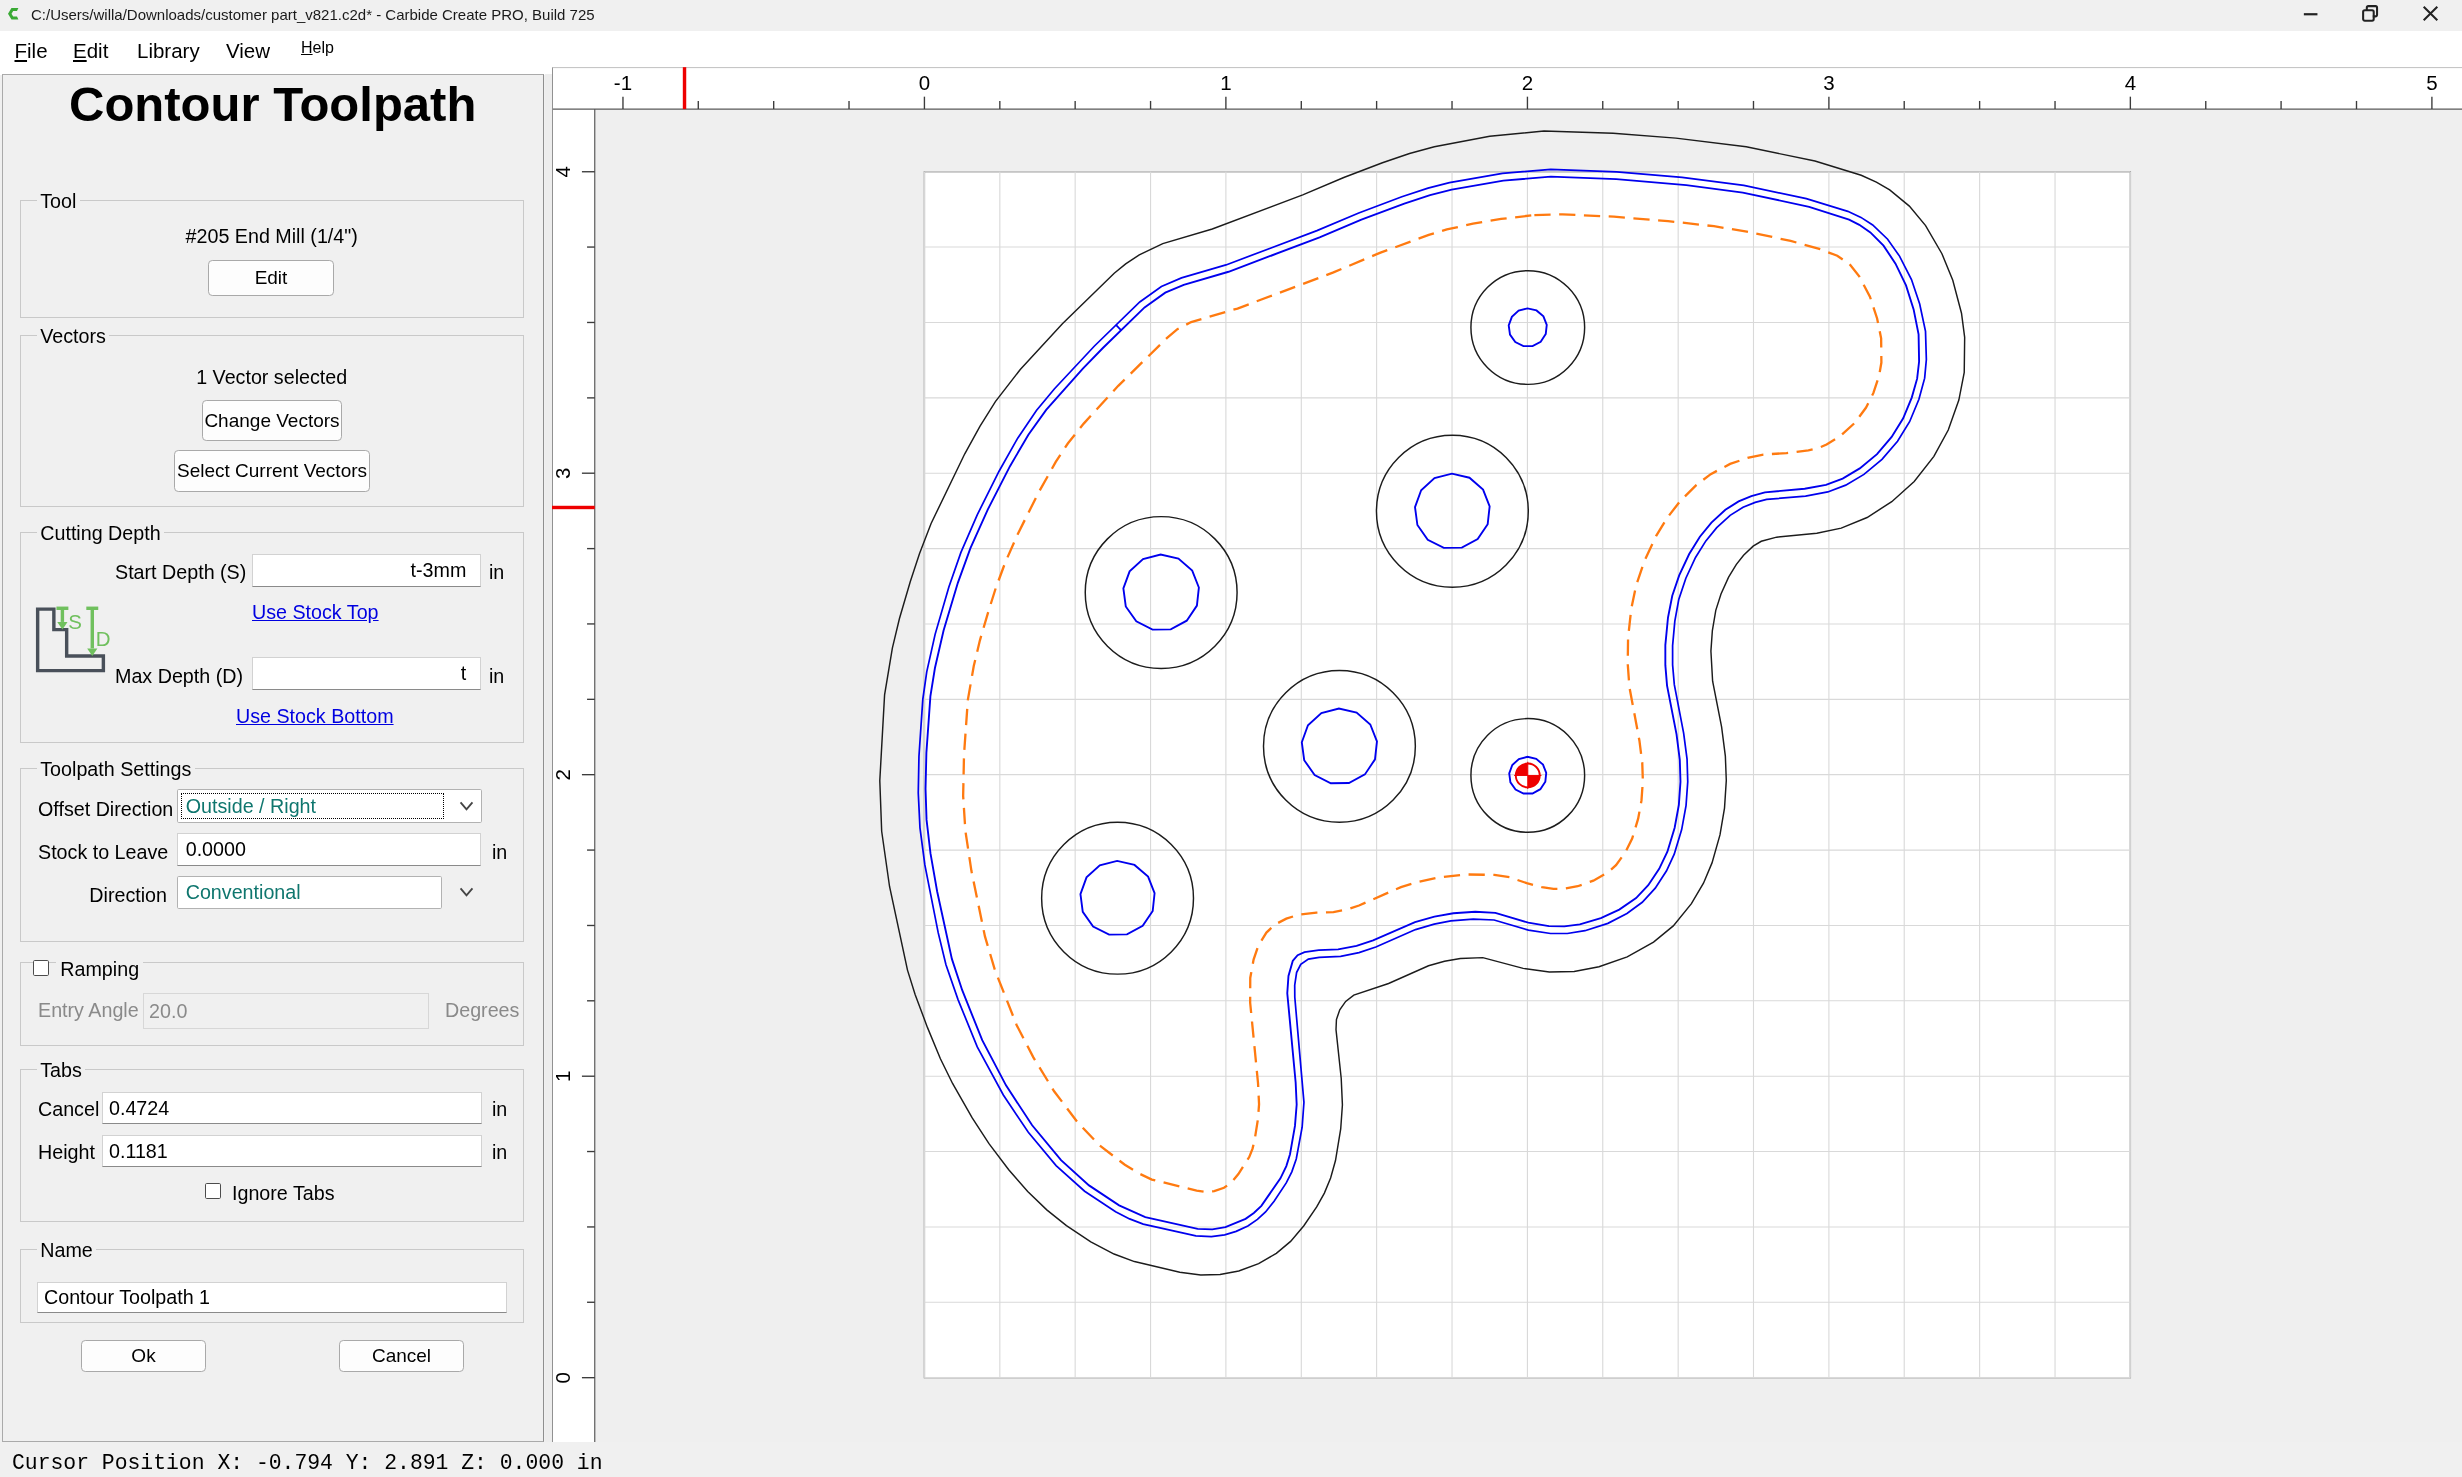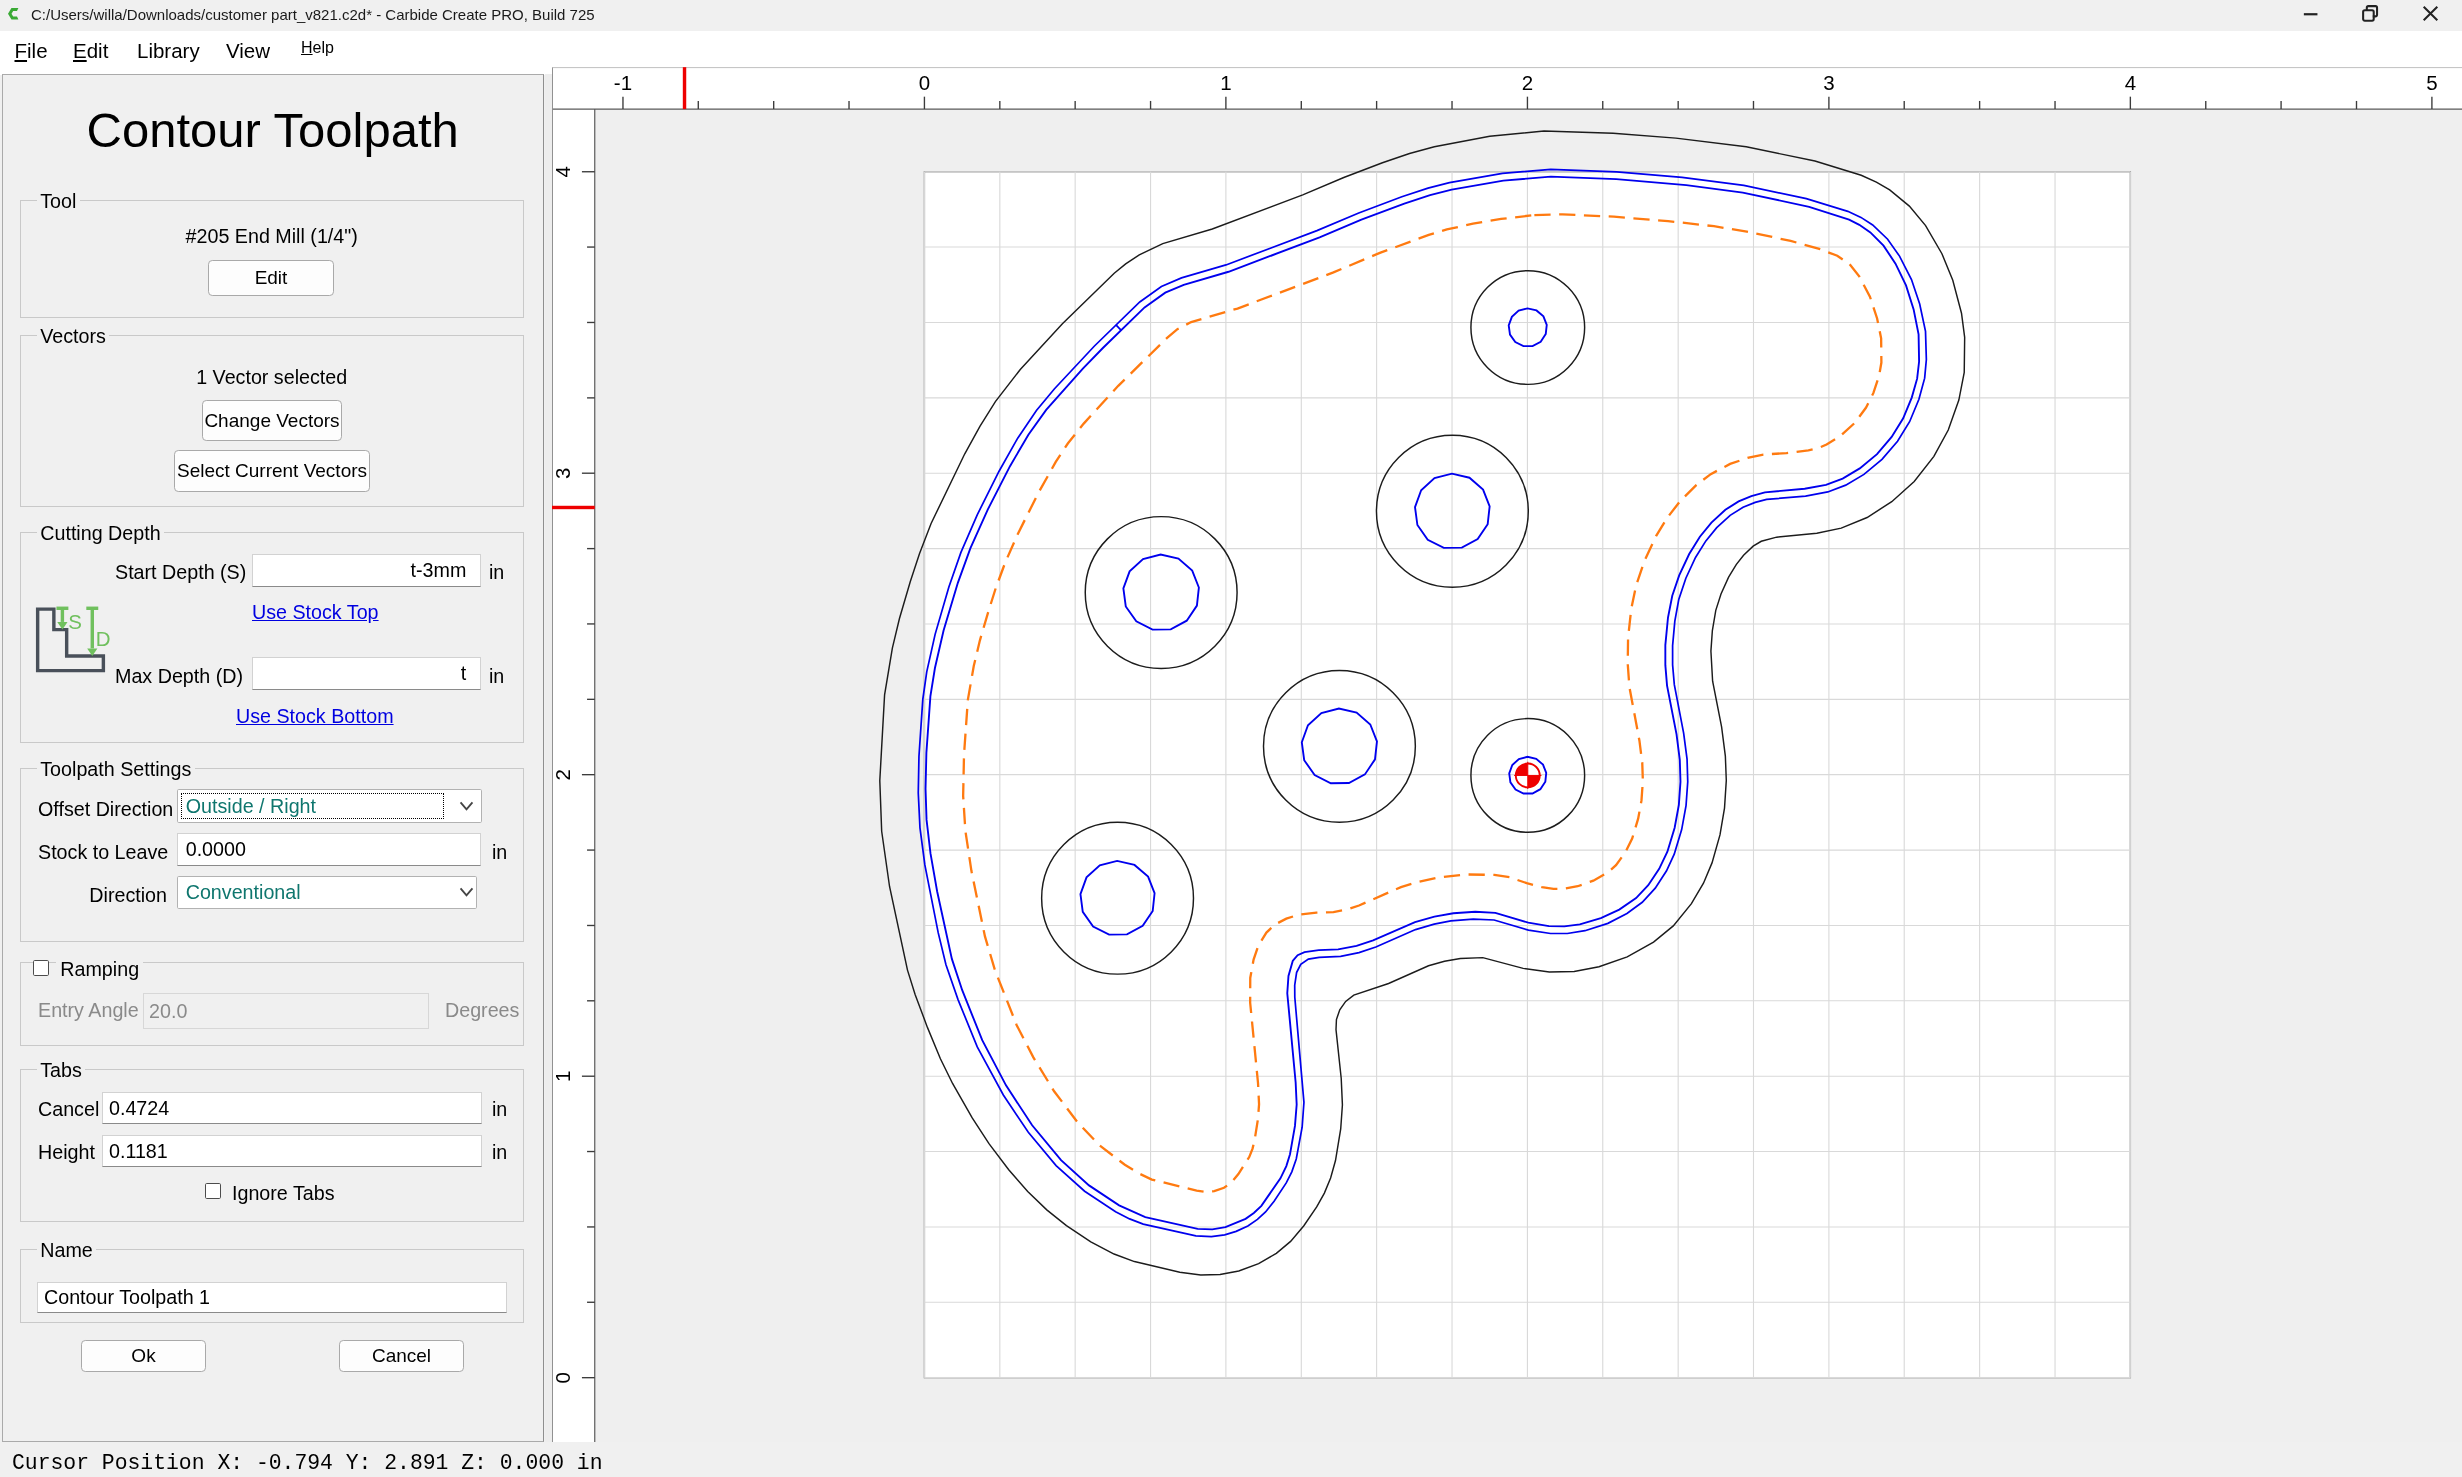--- a/index.html
+++ b/index.html
@@ -28,21 +28,21 @@
     <path d="M2 2 L18 18 M18 2 L2 18" stroke="#222" stroke-width="2.4"></path>
   </svg>
 <div class="abs" style="left:0;top:31px;width:2462px;height:44px;background:#ffffff"></div>
 <div class="abs" style="left:14.5px;top:39px;font-size:20.5px"><span style="text-decoration:underline">F</span>ile</div>
 <div class="abs" style="left:73px;top:39px;font-size:20.5px"><span style="text-decoration:underline">E</span>dit</div>
 <div class="abs" style="left:137px;top:39px;font-size:20.5px">Library</div>
 <div class="abs" style="left:226px;top:39px;font-size:20.5px">View</div>
 <div class="abs" style="left:301px;top:39px;font-size:16px"><span style="text-decoration:underline">H</span>elp</div>
 <div class="abs" style="left:545px;top:74px;width:7.7px;height:1368px;background:#ededed"></div>
 <div class="abs" style="left:1.7px;top:74px;width:542px;height:1368px;background:#f0f0f0;border:0.9px solid #aaa;border-right:1.7px solid #8f8f8f"></div>
-<div class="abs" style="left:1.7px;top:102px;width:542px;text-align:center;font-size:49px;font-weight:normal;color:#000">Contour Toolpath</div>
+<div class="abs" style="left:1.7px;top:76px;width:542px;text-align:center;font-size:49px;font-weight:bold;color:#000">Contour Toolpath</div>
 
 <div class="gb" style="left:19.7px;top:200px;width:504px;height:118px">
     <span>Tool</span>
   </div>
 <div class="lbl" style="left:19.7px;top:225px;width:504px;text-align:center">#205 End Mill (1/4")</div>
 <div class="btn" style="left:208px;top:260px;width:126px;height:36px">Edit</div>
 
 <div class="gb" style="left:19.7px;top:335px;width:504px;height:172px">
     <span>Vectors</span>
   </div>
@@ -84,21 +84,21 @@
 <div class="cmb" style="left:177px;top:789px;width:305px;height:34px">
     <span style="border:1.4px dotted #000;padding:0.9px 0 0.9px 3.4px;margin-left:3.4px;width:263px">Outside / Right</span>
   </div>
 <svg class="abs" style="left:458px;top:799px" width="17" height="13.7" viewBox="0 0 20 16">
     <path d="M3 4 L10 12 L17 4" fill="none" stroke="#444" stroke-width="2.2"></path>
   </svg>
 <div class="lbl" style="left:38px;top:841px;width:129px;text-align:right">Stock to Leave</div>
 <div class="inp" style="left:177px;top:833px;width:304px;height:33px;padding-left:7.7px">0.0000</div>
 <div class="lbl" style="left:492px;top:841px">in</div>
 <div class="lbl" style="left:38px;top:884px;width:129px;text-align:right">Direction</div>
-<div class="cmb" style="left:177px;top:876px;width:300px;height:33px">
+<div class="cmb" style="left:177px;top:876px;width:265px;height:33px">
     <span style="padding-left:7.7px">Conventional</span>
   </div>
 <svg class="abs" style="left:458px;top:885px" width="17" height="13.7" viewBox="0 0 20 16">
     <path d="M3 4 L10 12 L17 4" fill="none" stroke="#444" stroke-width="2.2"></path>
   </svg>
 
 <div class="gb" style="left:19.7px;top:962px;width:504px;height:84px"></div>
 <div class="cb" style="left:33px;top:960px"></div>
 <div class="lbl" style="left:56px;top:958px;background:#f0f0f0;padding:0 4.3px">Ramping</div>
 <div class="lbl" style="left:38px;top:999px;width:94px;text-align:center;color:#8a8a8a">Entry Angle</div>

